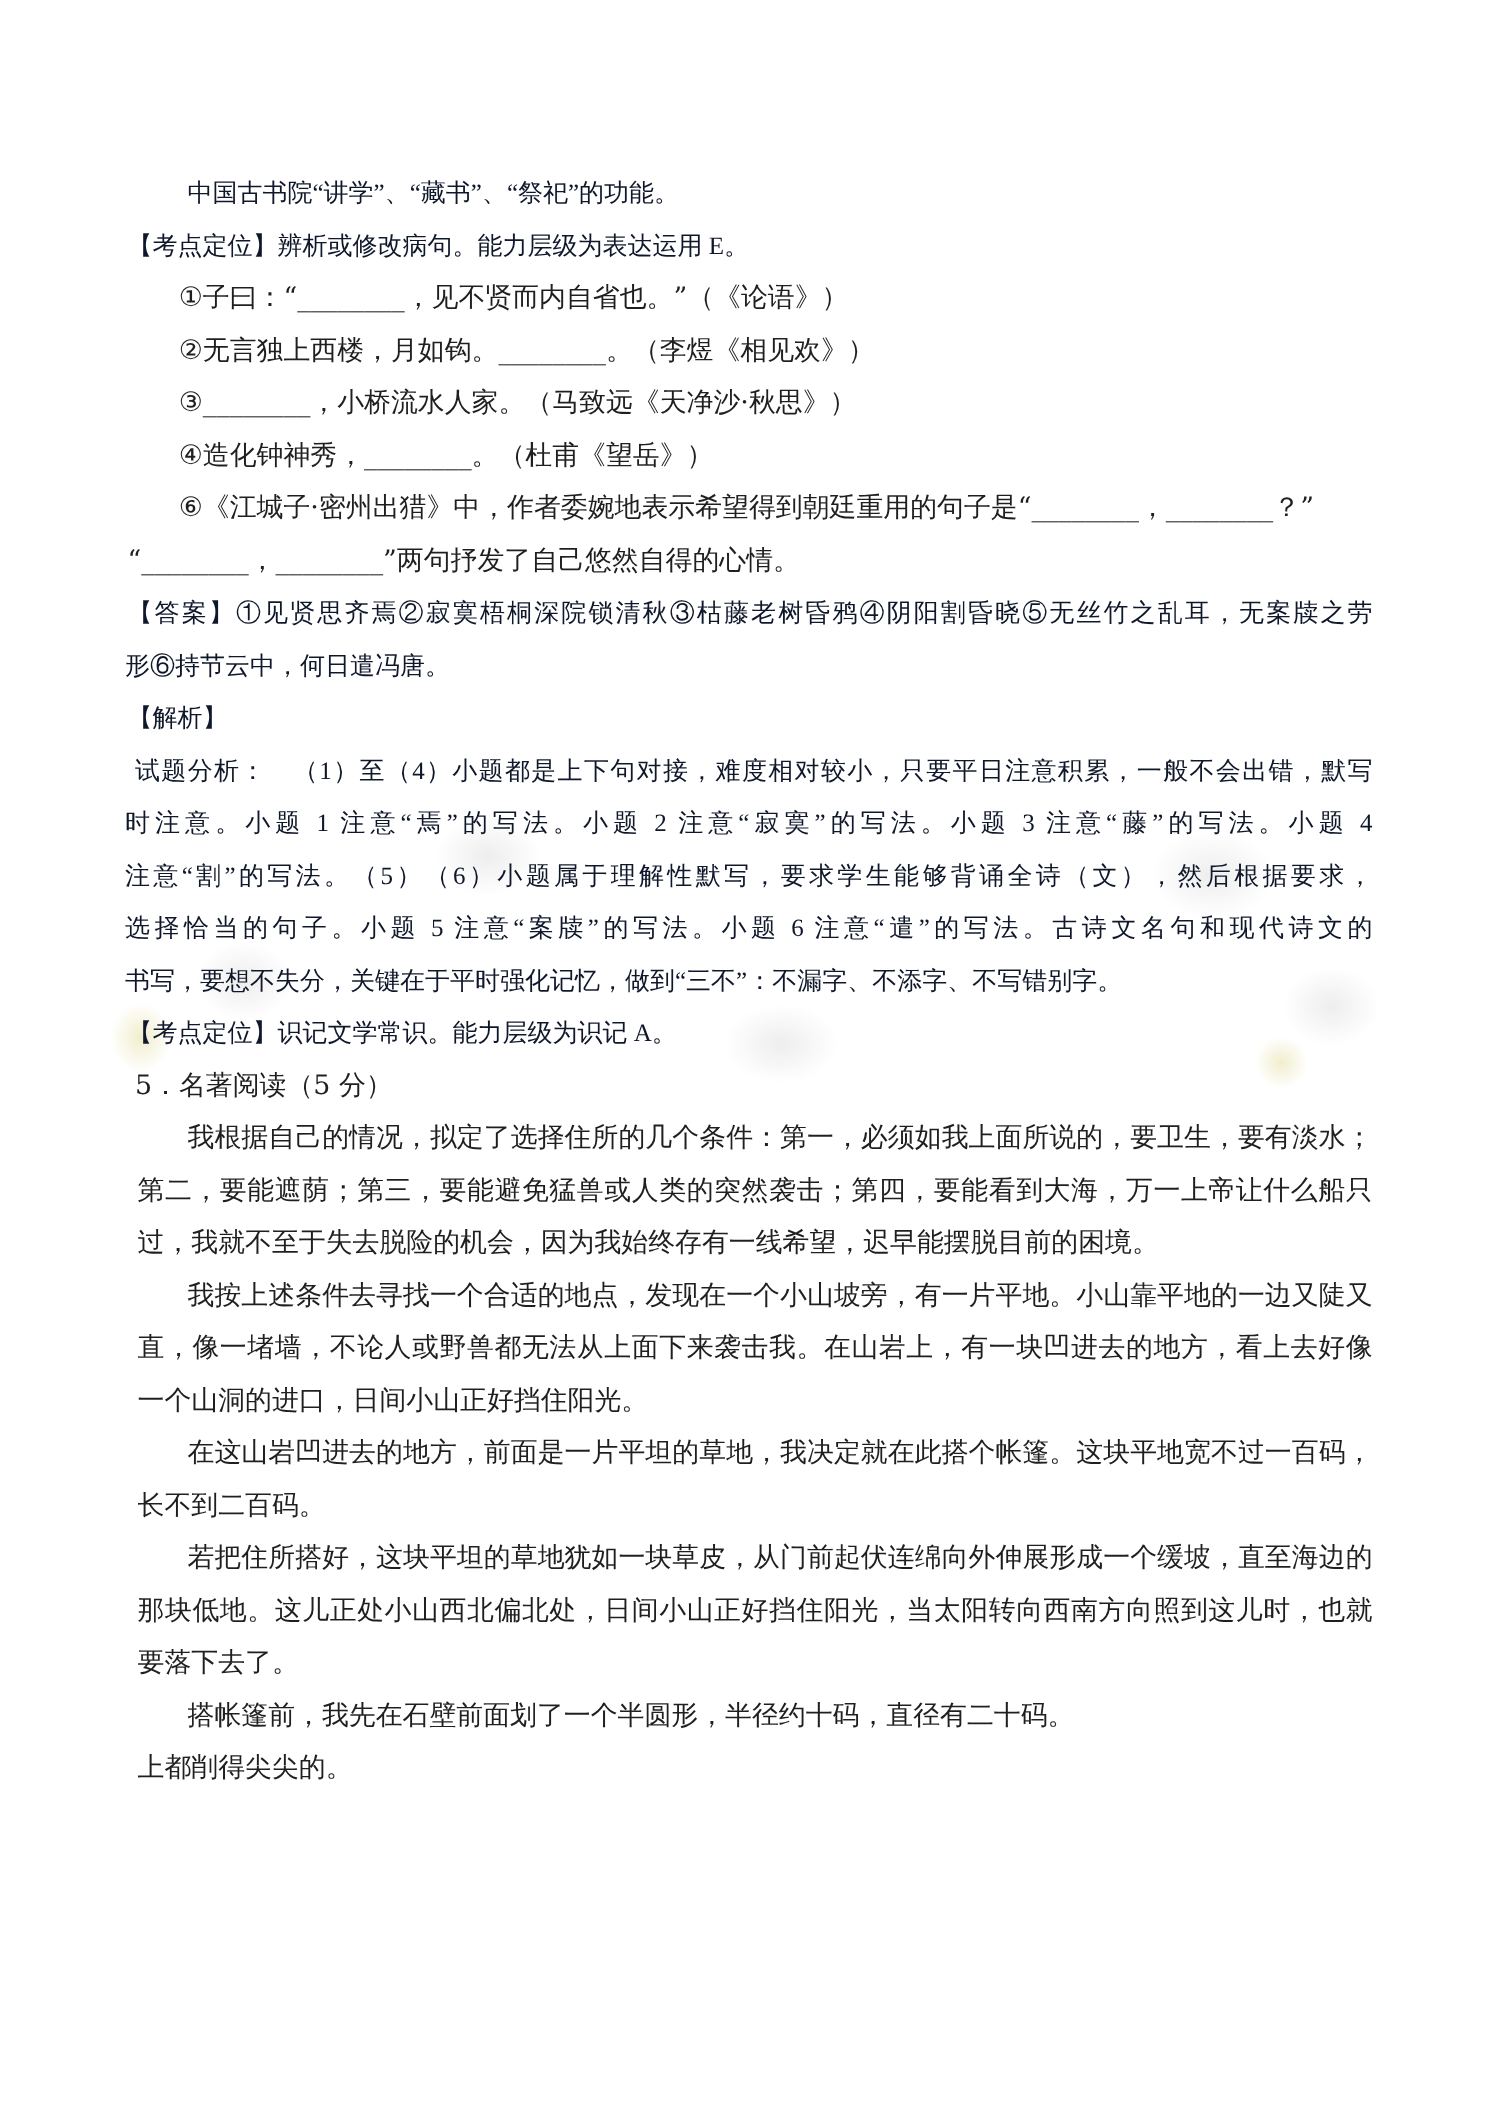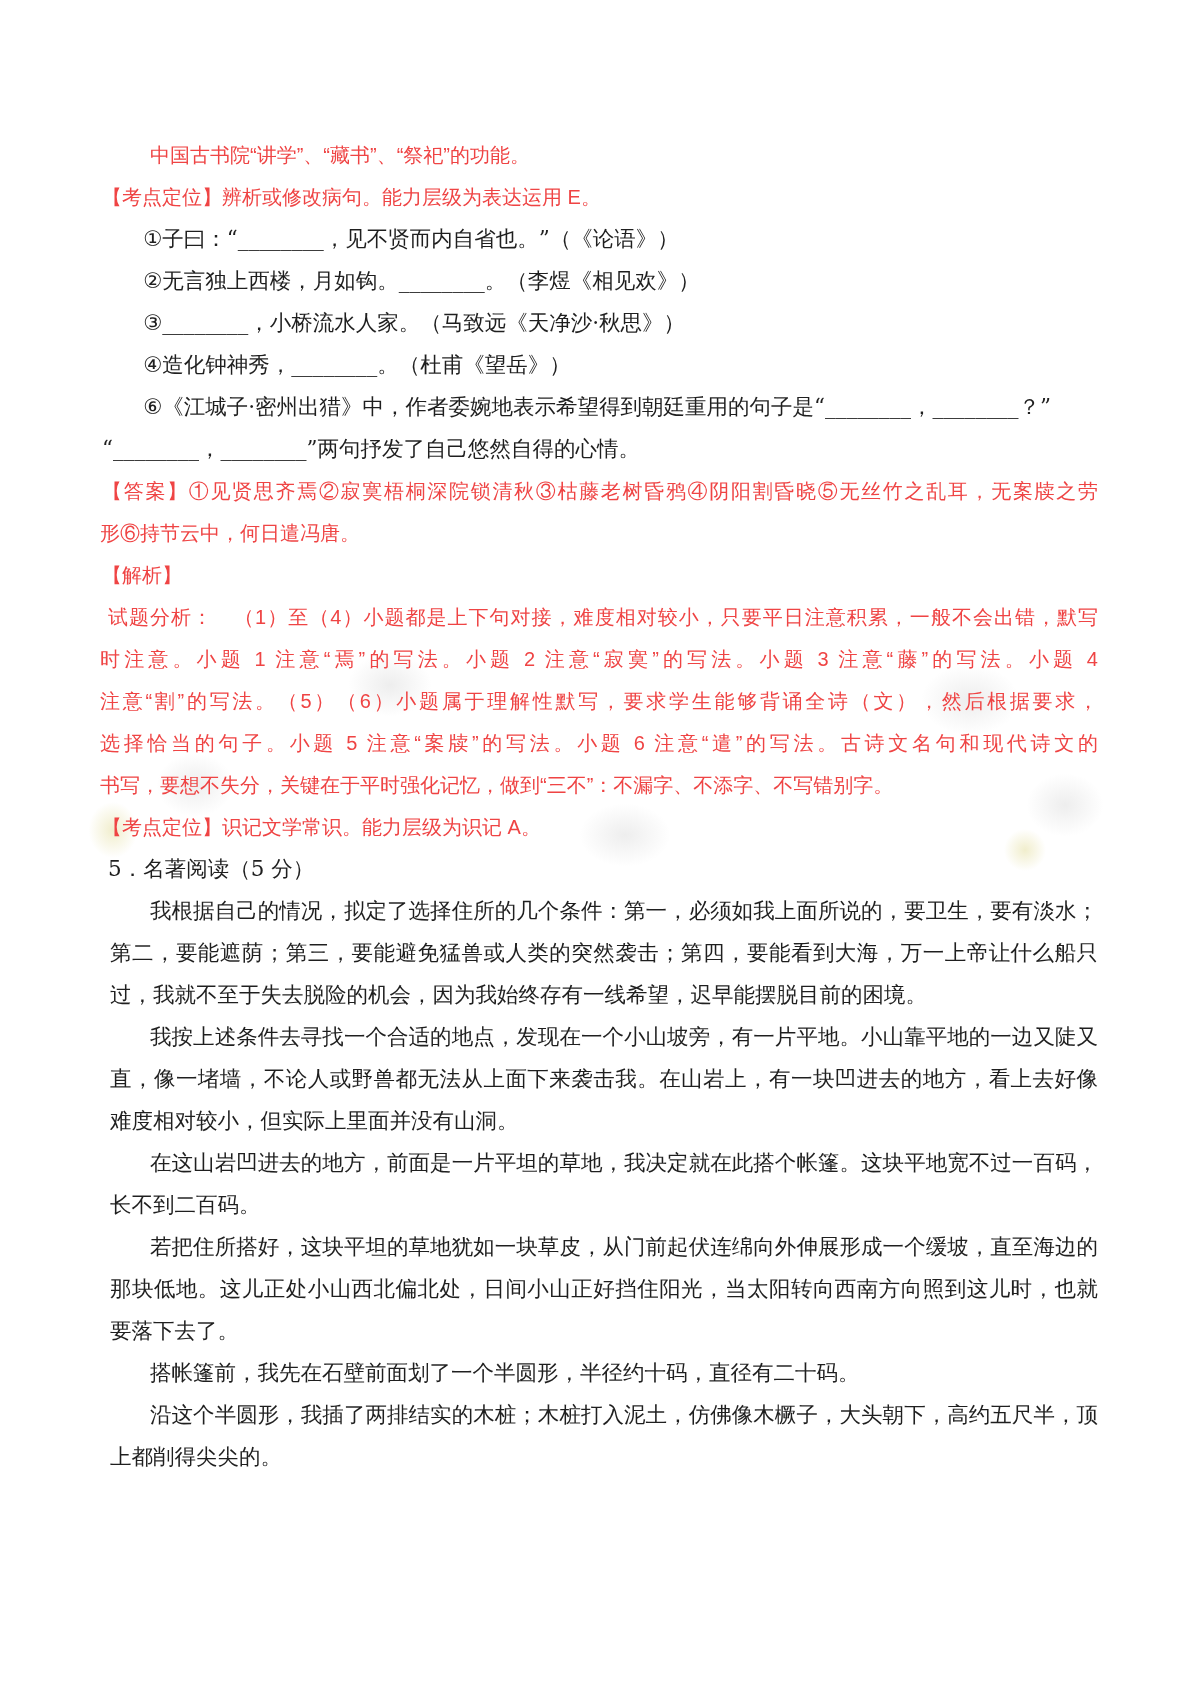--- a/index.html
+++ b/index.html
@@ -21,22 +21,22 @@
     height:42px;
     line-height:42px;
     white-space:nowrap;
   }
   .black{
     color:#1f1f1f;
     font-family:"DejaVu Serif","DejaVu Sans",serif;
     font-size:21.5px;
   }
   .red{
-    color:#ef4444;
-    font-family:Liberation Sans, sans-serif;
+    color:#0f172a;
+    font-family:Liberation Serif, serif;
     font-size:20px;
   }
   
   .ind-label{margin-left:2px;}
   .ind-title{margin-left:8px;}
   .ind-body{margin-left:10px;}
   .ind-item{margin-left:43px;}
   .ind-hang{}
   .ind-para{margin-left:50px;}
   
@@ -91,24 +91,23 @@
     <div class="line red ind-hang fill">选择恰当的句子。小题 5 注意“案牍”的写法。小题 6 注意“遣”的写法。古诗文名句和现代诗文的</div>
     <div class="line red ind-hang">书写，要想不失分，关键在于平时强化记忆，做到“三不”：不漏字、不添字、不写错别字。</div>
     <div class="line red ind-label">【考点定位】识记文学常识。能力层级为识记 A。</div>
 
     <div class="line black ind-title">5．名著阅读（5 分）</div>
     <div class="line black ind-para fill">我根据自己的情况，拟定了选择住所的几个条件：第一，必须如我上面所说的，要卫生，要有淡水；</div>
     <div class="line black ind-body fill">第二，要能遮荫；第三，要能避免猛兽或人类的突然袭击；第四，要能看到大海，万一上帝让什么船只经</div>
     <div class="line black ind-body">过，我就不至于失去脱险的机会，因为我始终存有一线希望，迟早能摆脱目前的困境。</div>
     <div class="line black ind-para fill">我按上述条件去寻找一个合适的地点，发现在一个小山坡旁，有一片平地。小山靠平地的一边又陡又</div>
     <div class="line black ind-body fill">直，像一堵墙，不论人或野兽都无法从上面下来袭击我。在山岩上，有一块凹进去的地方，看上去好像是</div>
-    <div class="line black ind-body">难度相对较小，但实际上里面并没有山洞。</div>
+    <div class="line black ind-body">一个山洞的进口，日间小山正好挡住阳光。</div>
     <div class="line black ind-para fill">在这山岩凹进去的地方，前面是一片平坦的草地，我决定就在此搭个帐篷。这块平地宽不过一百码，</div>
     <div class="line black ind-body">长不到二百码。</div>
     <div class="line black ind-para fill">若把住所搭好，这块平坦的草地犹如一块草皮，从门前起伏连绵向外伸展形成一个缓坡，直至海边的</div>
     <div class="line black ind-body fill">那块低地。这儿正处小山西北偏北处，日间小山正好挡住阳光，当太阳转向西南方向照到这儿时，也就快</div>
     <div class="line black ind-body">要落下去了。</div>
     <div class="line black ind-para">搭帐篷前，我先在石壁前面划了一个半圆形，半径约十码，直径有二十码。</div>
-    <div class="line black ind-para fill">沿这个半圆形，我插了两排结实的木桩；木桩打入泥土，仿佛像木橛子，大头朝下，高约五尺半，顶</div>
     <div class="line black ind-body">上都削得尖尖的。</div>
 
   </div>
 </div>
 
 </body></html>

